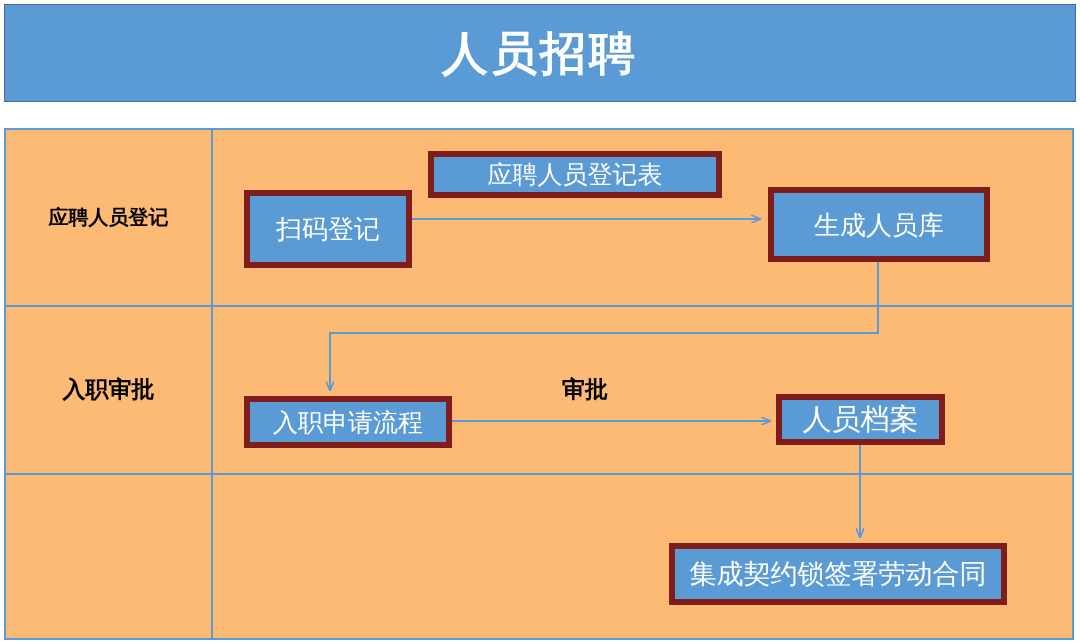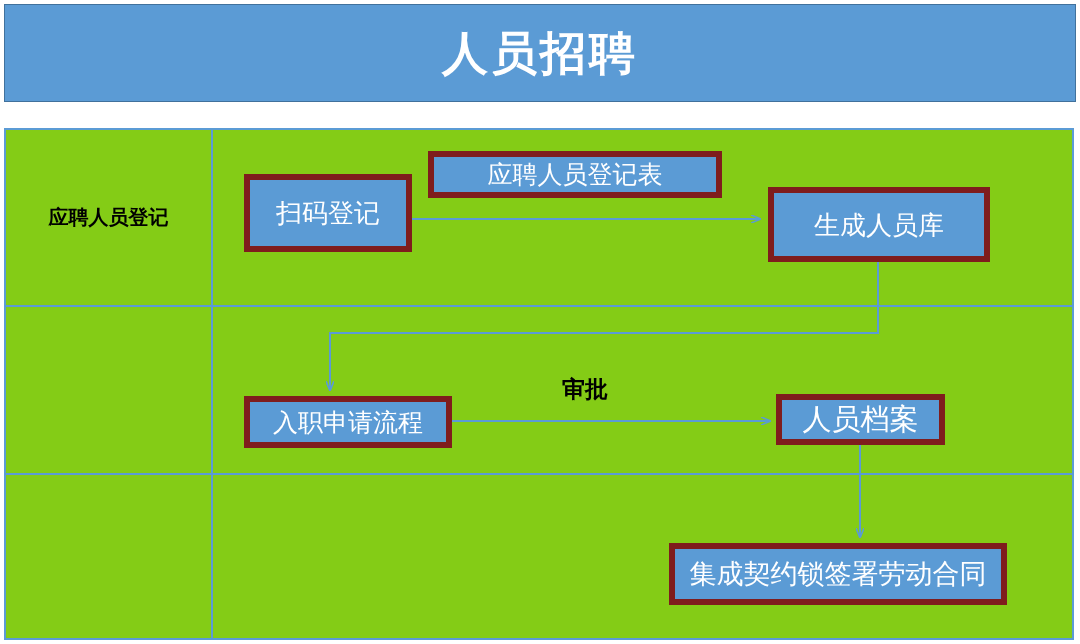--- a/index.html
+++ b/index.html
@@ -45,21 +45,21 @@
 
   
   #matrix {
     position: absolute;
     left: 4px;
     top: 128px;
     width: 1070px;
     height: 512px;
     box-sizing: border-box;
     border: 2px solid #5B9BD5;
-    background: #84cc16;
+    background: #fdba74;
   }
   .row-divider {
     position: absolute;
     left: 0;
     width: 100%;
     height: 2px;
     background: #5B9BD5;
   }
   #col-divider {
     position: absolute;
@@ -134,39 +134,42 @@
 
   <div id="matrix">
 
     <div class="row-divider" style="top:175px;"></div>
     <div class="row-divider" style="top:343px;"></div>
     <div id="col-divider"></div>
 
     <div class="row-label" style="top:0; height:175px;">
       <span>应聘人员登记</span>
     </div>
+    <div class="row-label" style="top:175px; height:168px; font-size:23px;">
+      <span>入职审批</span>
+    </div>
   </div>
 
   <svg id="connectors" viewBox="0 0 1080 644" xmlns="http://www.w3.org/2000/svg">
     <defs>
       <marker id="arrowhead" markerWidth="10" markerHeight="8" refX="9" refY="4" orient="auto" markerUnits="userSpaceOnUse">
         <path d="M0,0 L10,4 L0,8" fill="none" stroke="#5B9BD5" stroke-width="1.6"></path>
       </marker>
     </defs>
 
     <path d="M412,219 L760,219" fill="none" stroke="#5B9BD5" stroke-width="2" marker-end="url(#arrowhead)"></path>
 
     <path d="M878,262 L878,333 L330,333 L330,390" fill="none" stroke="#5B9BD5" stroke-width="2" marker-end="url(#arrowhead)"></path>
 
     <path d="M452,421 L770,421" fill="none" stroke="#5B9BD5" stroke-width="2" marker-end="url(#arrowhead)"></path>
 
     <path d="M860,445 L860,537" fill="none" stroke="#5B9BD5" stroke-width="2" marker-end="url(#arrowhead)"></path>
   </svg>
 
-  <div class="node" style="left:244px; top:174px; width:168px; height:78px;">
+  <div class="node" style="left:244px; top:190px; width:168px; height:78px;">
     <span class="node-label" style="font-size:26px;">扫码登记</span>
   </div>
 
   <div class="node" style="left:428px; top:151px; width:294px; height:47px;">
     <span class="node-label" style="font-size:25px;">应聘人员登记表</span>
   </div>
 
   <div class="node" style="left:768px; top:187px; width:222px; height:75px;">
     <span class="node-label" style="font-size:26px;">生成人员库</span>
   </div>

